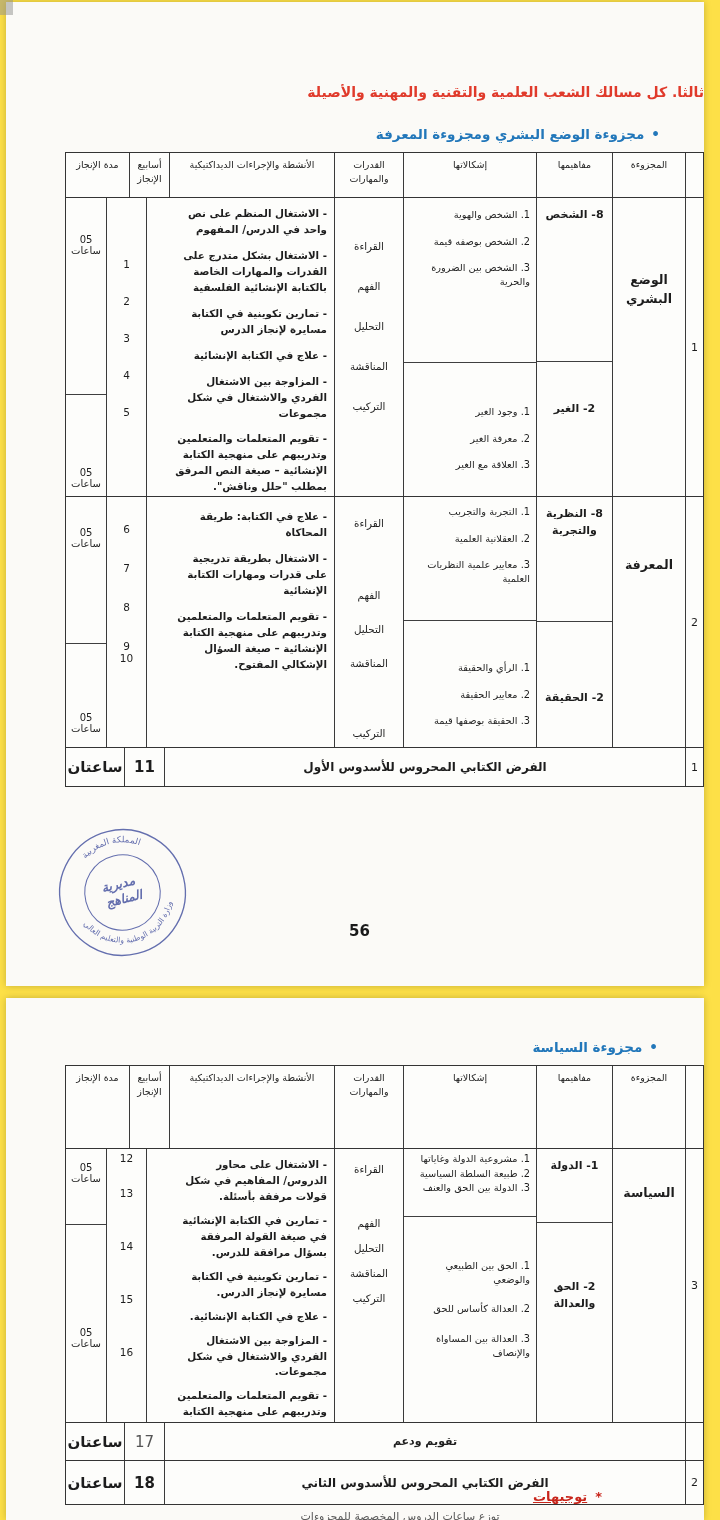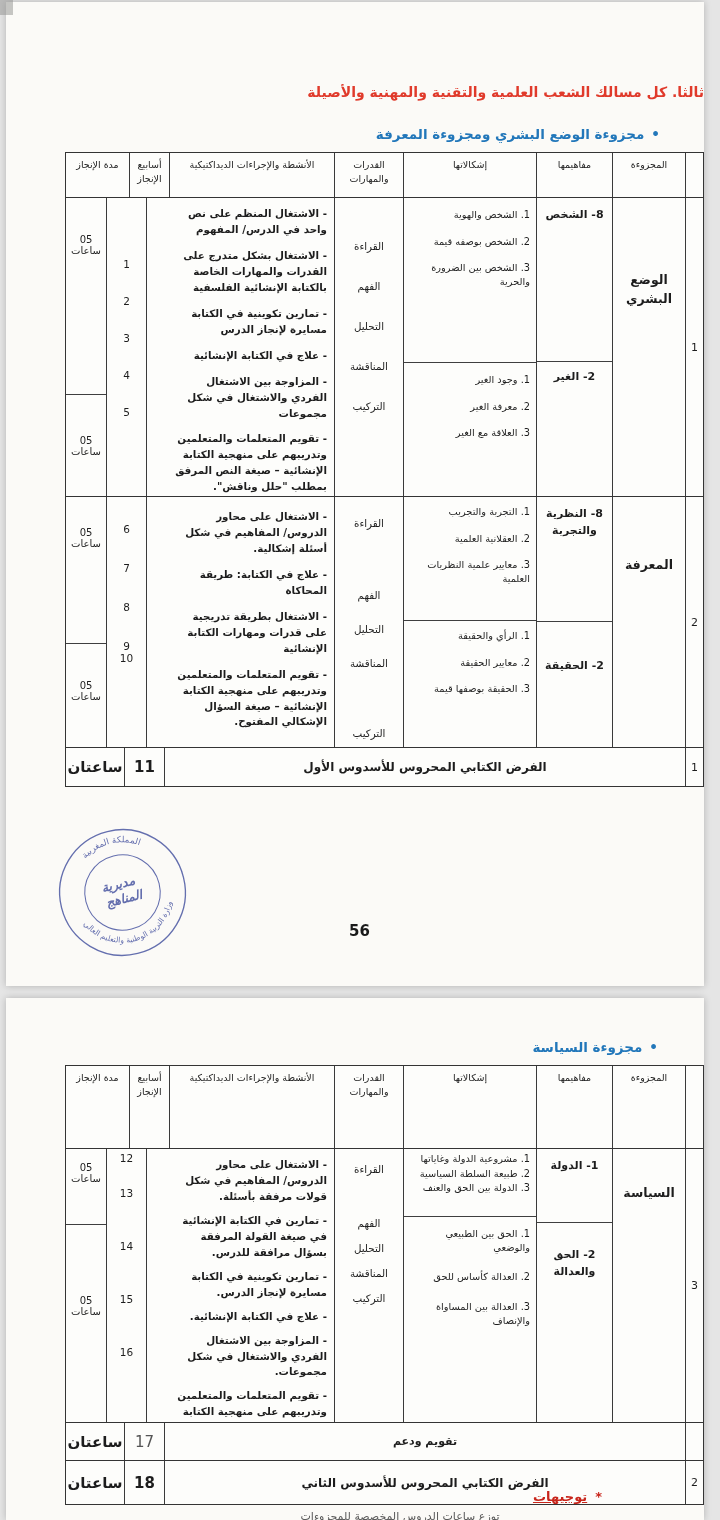--- a/index.html
+++ b/index.html
@@ -1,17 +1,17 @@
 <!DOCTYPE html>
 <html lang="ar"><head>
 <meta charset="utf-8">
 <style>
   html,body{margin:0;padding:0;width:720px;height:1520px;overflow:hidden;
     font-family:"DejaVu Sans",sans-serif;}
-  #root{position:relative;width:720px;height:1520px;background:#e5e5e5;overflow:hidden;}
+  #root{position:relative;width:720px;height:1520px;background:#fde047;overflow:hidden;}
   .pg{position:absolute;left:6px;width:698px;background:#fbfaf7;box-shadow:0 0 7px rgba(0,0,0,.22);}
   #pg1{top:2px;height:984px;}
   #pg2{top:998px;height:522px;}
   #corner-smudge{position:absolute;left:0;top:0;width:13px;height:15px;background:#8f8f8d;opacity:.5;}
 
   #section-title{position:absolute;top:84px;right:16px;color:#e03a2b;font-size:14px;font-weight:bold;direction:rtl;}
   .bullet-line{position:absolute;color:#2277ba;font-size:13.5px;font-weight:bold;direction:rtl;}
   #bullet1{top:126px;right:60px;}
   #bullet2{top:1039px;right:62px;}
   .bullet-line .dot{margin-left:7px;}
@@ -33,21 +33,21 @@
   #table2 .thead{height:82px;}
 
   .g1{height:298px;}.g2{height:250px;}.g3{height:273px;}
 
   .cell-seq{display:flex;align-items:center;justify-content:center;font-size:11px;}
   .cell-mod{font-weight:bold;font-size:12.5px;text-align:center;line-height:1.55;}
   .g1 .cell-mod{padding-top:72px;}
   .g2 .cell-mod{padding-top:58px;}
   .g3 .cell-mod{padding-top:34px;}
 
-  .cell-con,.cell-iss,.cell-dur{display:flex;flex-direction:column;}
+  .cell-con,.cell-iss,.cell-dur{display:flex;flex-direction:column;gap:32px;}
   .sub1{border-bottom:1.1px solid #3f3f3f;}
   .sub2{flex:1;}
   .g1 .sub1{height:154px;}
   .g2 .sub1{height:115px;}
   .g3 .sub1{height:64px;}
 
   .cell-con .sub{padding-top:9px;text-align:center;font-weight:bold;font-size:11px;line-height:1.5;}
   .g1 .cell-con .sub2{padding-top:7px;}
   .g2 .cell-con .sub2{padding-top:36px;}
   .g3 .cell-con .sub2{padding-top:24px;}
@@ -208,21 +208,20 @@
         </div>
       </div>
       <div class="c-skl cell-skl">
         <span>القراءة</span>
         <span>الفهم</span>
         <span>التحليل</span>
         <span>المناقشة</span>
         <span>التركيب</span>
       </div>
       <div class="c-act cell-act">
-        <div class="act-item">- الاشتغال على محاور الدروس/ المفاهيم في شكل أسئلة إشكالية.</div>
         <div class="act-item">- علاج في الكتابة: طريقة المحاكاة</div>
         <div class="act-item">- الاشتغال بطريقة تدريجية على قدرات ومهارات الكتابة الإنشائية</div>
         <div class="act-item">- تقويم المتعلمات والمتعلمين وتدريبهم على منهجية الكتابة الإنشائية – صيغة السؤال الإشكالي المفتوح.</div>
       </div>
       <div class="c-wk cell-wk">
         <span>6</span>
         <span>7</span>
         <span>8</span>
         <span>9</span>
         <span>10</span>

